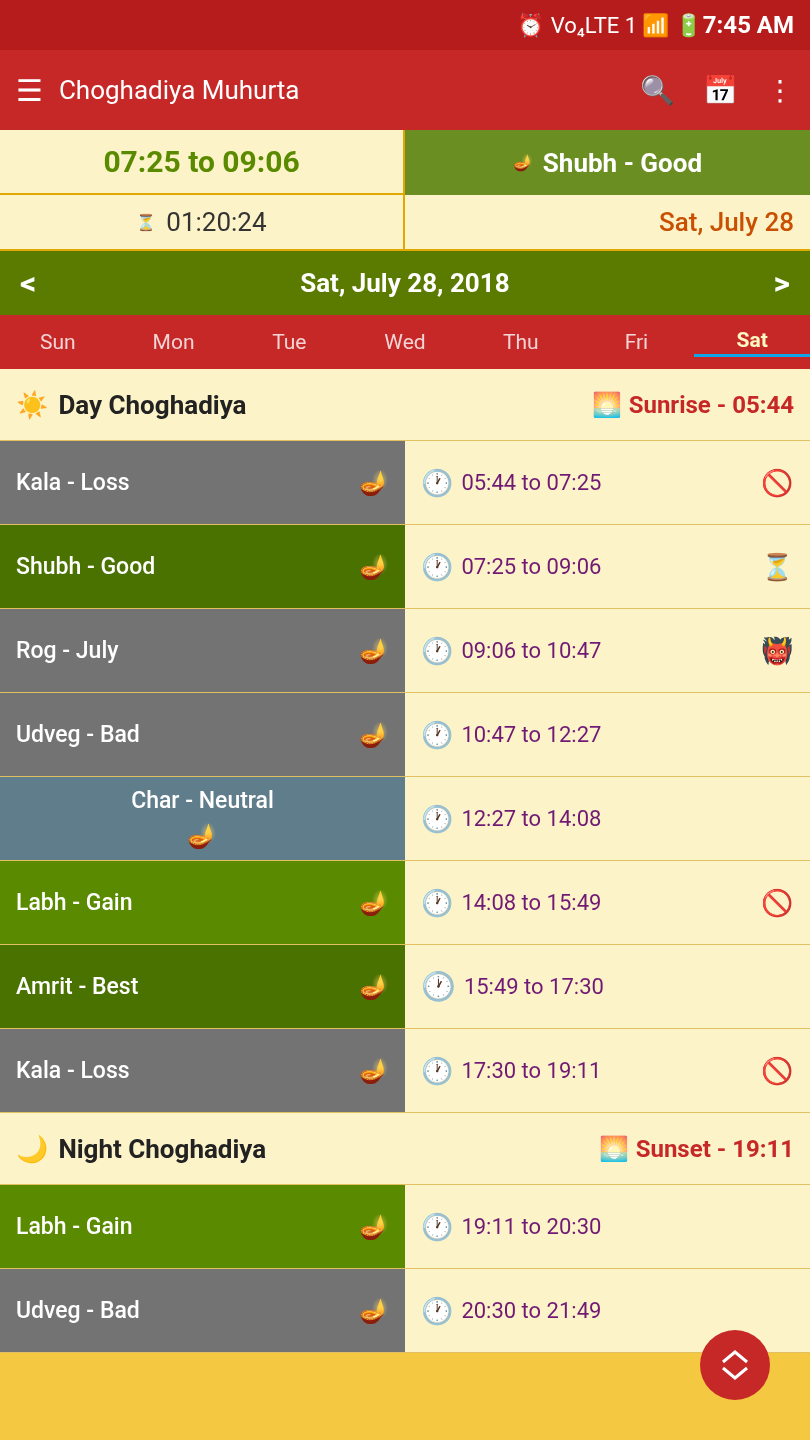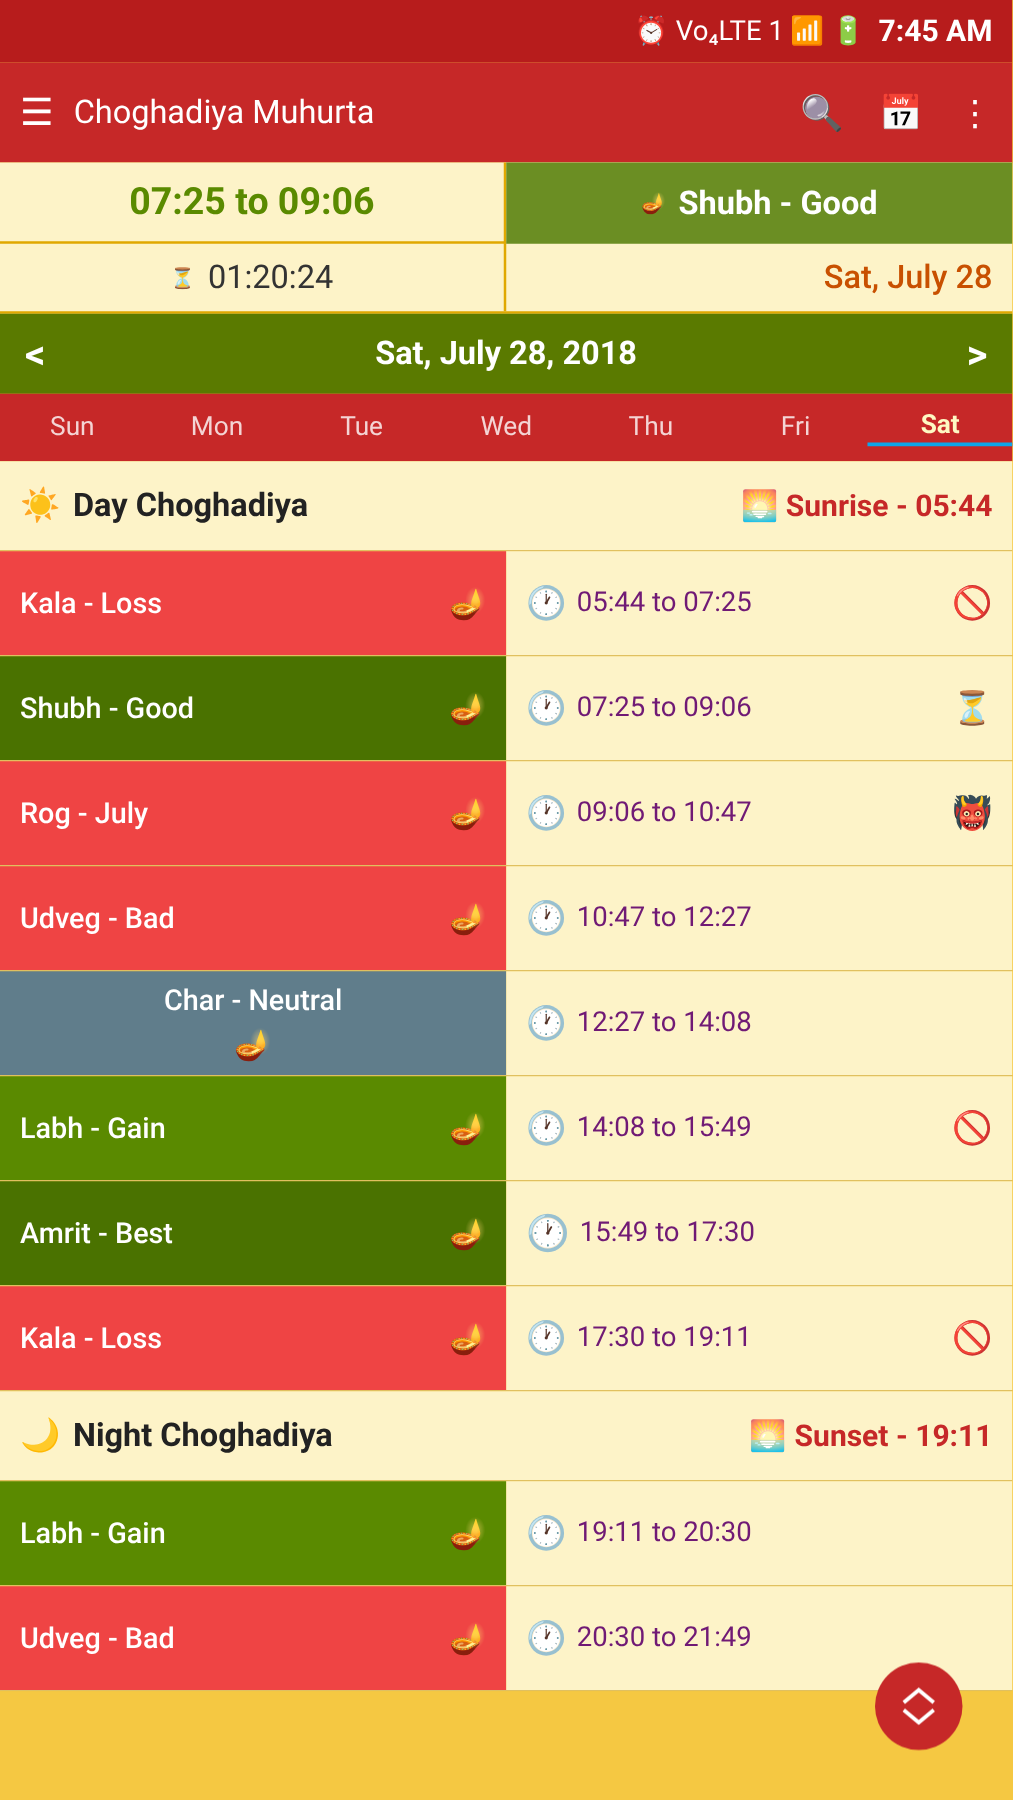--- a/index.html
+++ b/index.html
@@ -8,21 +8,21 @@
 
     
     .status-bar {
       background: #b71c1c;
       color: white;
       font-size: 22px;
       padding: 8px 16px;
       display: flex;
       justify-content: flex-end;
       align-items: center;
-      gap: 10px;
+      gap: 0;
       height: 50px;
     }
     .status-bar .time { font-weight: bold; font-size: 24px; }
 
     
     .top-bar {
       background: #c62828;
       color: white;
       display: flex;
       align-items: center;
@@ -189,21 +189,21 @@
     }
     .chog-right .clock-icon { font-size: 26px; color: #b0a060; }
     .chog-right .time-range {
       font-size: 22px;
       color: #701a75;
       flex: 1;
     }
     .chog-right .status-icon { font-size: 26px; }
 
     
-    .bg-red { background: #ef4444; }
+    .bg-red { background: #737373; }
     .bg-green { background: #5a8a00; }
     .bg-dark-green { background: #4a7200; }
     .bg-gray { background: #607d8b; flex-direction: column; }
 
     
     .fab {
       position: fixed;
       bottom: 40px;
       right: 40px;
       width: 70px;

